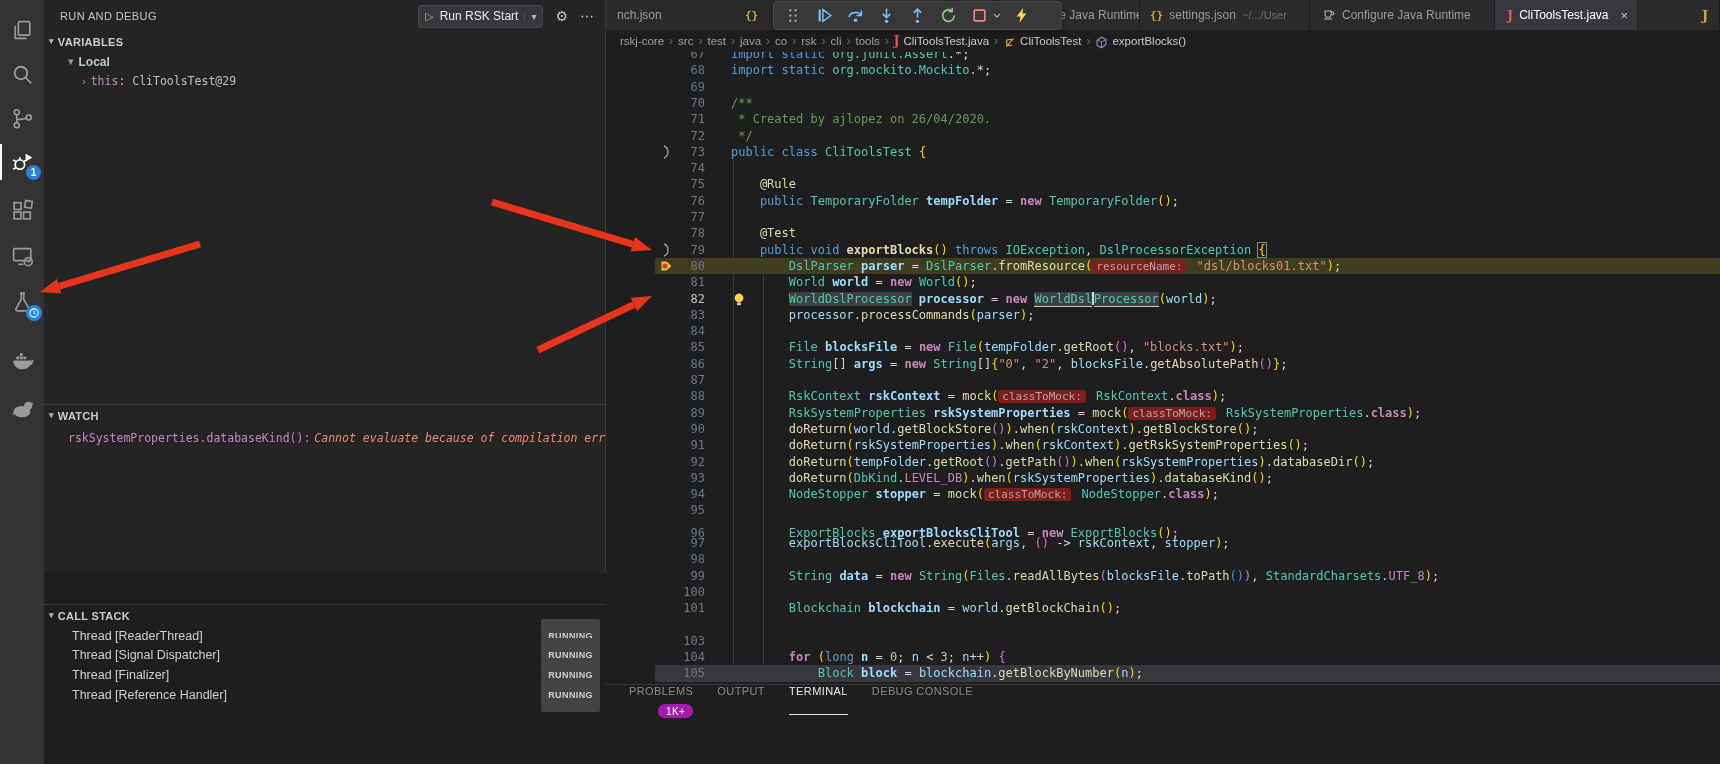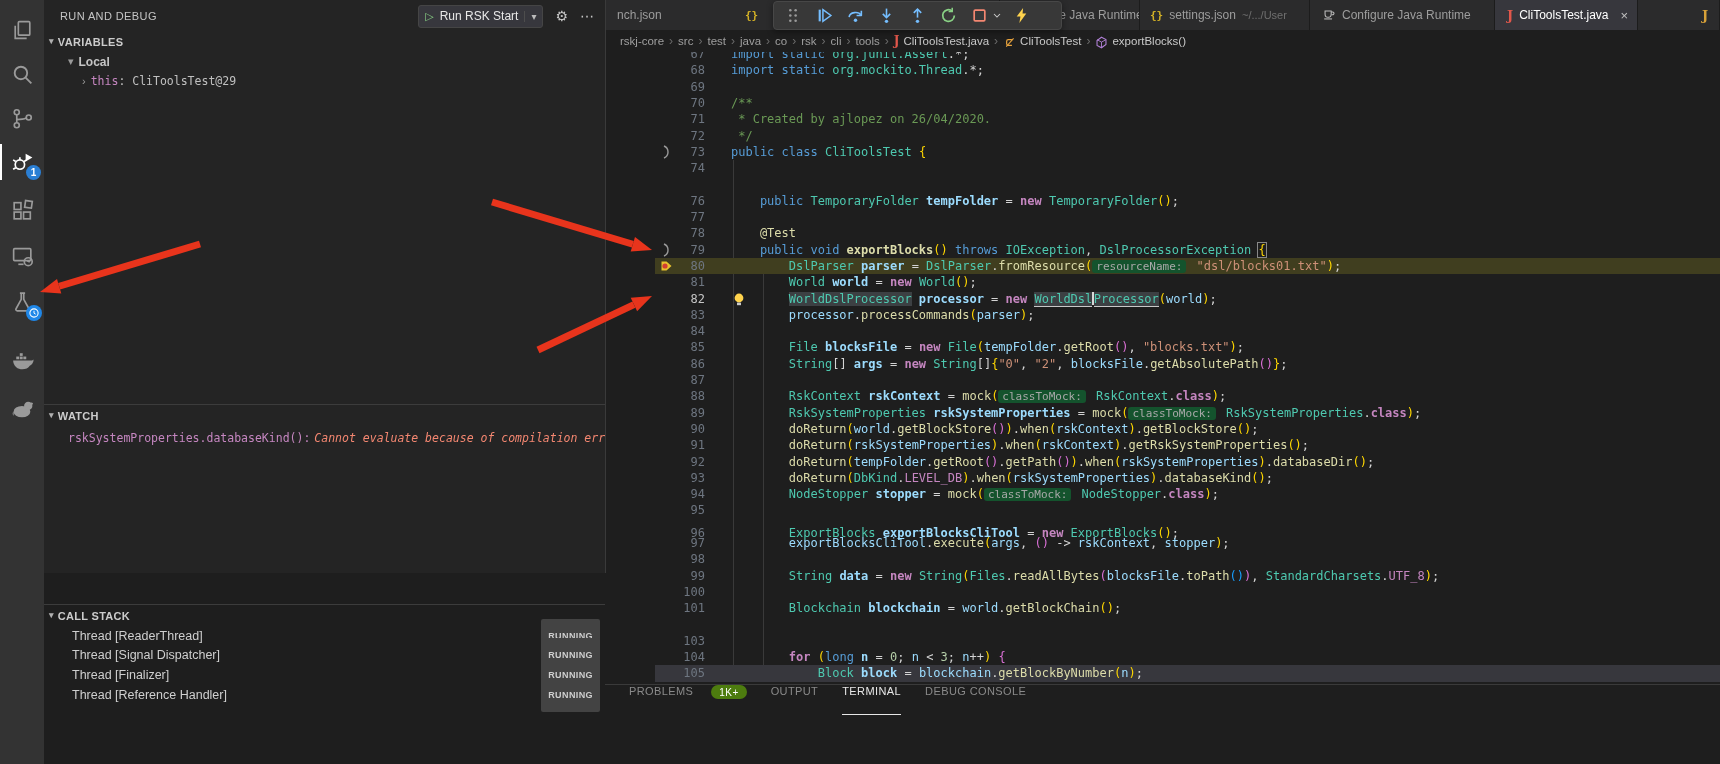--- a/index.html
+++ b/index.html
@@ -80,31 +80,31 @@
   .txt{position:absolute;left:126px;}
   .guide{position:absolute;width:1px;background:#3a3a3a;}
 
   .tk-k{color:#569cd6;} .tk-m{color:#c586c0;font-weight:bold;} .tk-t{color:#4ec9b0;}
   .tk-v{color:#9cdcfe;} .tk-vb{color:#9cdcfe;font-weight:700;}
   .tk-f{color:#dcdcaa;} .tk-fb{color:#dcdcaa;font-weight:700;}
   .tk-s{color:#ce9178;} .tk-c{color:#6a9955;} .tk-num{color:#b5cea8;}
   .tk-a{color:#dcdcaa;} .tk-o{color:#d4d4d4;} .tk-q{color:#c586c0;}
   .tk-p1{color:#ffd700;} .tk-p2{color:#da70d6;} .tk-p3{color:#179fff;}
   .tk-bb{color:#ffd700;outline:1px solid #888888;}
-  .tk-i{background:#14532d;color:#a8a8a8;border-radius:3px;padding:0 4px;font-size:11px;margin-right:3px;}
+  .tk-i{background:#7f1d1d;color:#a8a8a8;border-radius:3px;padding:0 4px;font-size:11px;margin-right:3px;}
   .tk-occ{background:#3c4043;}
   .tk-occu{background:#3c4043;border-bottom:1px solid #c8c8c8;}
   .caret{display:inline-block;width:1.5px;height:13px;background:#d7d7d7;vertical-align:-2px;}
 
   
   #panel{position:absolute;left:0;right:0;top:684px;height:80px;background:#1e1e1e;border-top:1px solid #3a3a3a;z-index:3;}
   #panel-tabs{display:flex;align-items:center;height:30px;padding-left:24px;gap:24px;}
-  .ptab{color:#8a8a8a;font-size:11px;letter-spacing:.4px;cursor:pointer;display:flex;align-items:flex-start;gap:18px;height:100%;box-sizing:border-box;}
+  .ptab{color:#8a8a8a;font-size:11px;letter-spacing:.4px;cursor:pointer;display:flex;align-items:flex-end;gap:7px;height:100%;box-sizing:border-box;flex-direction:column;}
   .ptab.active{color:#e7e7e7;border-bottom:1px solid #e7e7e7;}
-  .pbadge{background:#4d7c0f;color:#ffffff;font-size:10px;padding:1.5px 8px;border-radius:9px;}
+  .pbadge{background:#a21caf;color:#ffffff;font-size:10px;padding:1.5px 8px;border-radius:9px;}
 
   #arrows{position:absolute;left:0;top:0;width:1720px;height:764px;z-index:9;pointer-events:none;}
 </style>
 </head>
 <body>
 
 <div id="app">
 
   <nav id="activity-bar">
       <div class="act-item" style="top: 10px;">
@@ -240,29 +240,30 @@
           <span class="thread-badge">RUNNING</span>
         </div>
       </div>
   </aside>
 
   <main id="editor-area">
     <div id="code">
         <div class="guide" style="left: 127.5px; top: 160.1px; height: 521.6px;"></div>
         <div class="guide" style="left: 157.5px; top: 257.9px; height: 423.8px;"></div>
         <div class="cl" style="top: 46px;"><span class="lnum">67</span><span class="txt"><span class="tk-k">import</span><span class="tk-k"> static</span><span class="tk-t"> org.junit.Assert</span><span class="tk-o">.*;</span></span></div>
-        <div class="cl" style="top: 62.3px;"><span class="lnum">68</span><span class="txt"><span class="tk-k">import</span><span class="tk-k"> static</span><span class="tk-t"> org.mockito.Thread</span><span class="tk-o">.*;</span></span></div>
+        <div class="cl" style="top: 62.3px;"><span class="lnum">68</span><span class="txt"><span class="tk-k">import</span><span class="tk-k"> static</span><span class="tk-t"> org.mockito.Mockito</span><span class="tk-o">.*;</span></span></div>
         <div class="cl" style="top: 78.6px;"><span class="lnum">69</span><span class="txt"></span></div>
         <div class="cl" style="top: 94.9px;"><span class="lnum">70</span><span class="txt"><span class="tk-c">/**</span></span></div>
         <div class="cl" style="top: 111.2px;"><span class="lnum">71</span><span class="txt"><span class="tk-c"> * Created by ajlopez on 26/04/2020.</span></span></div>
         <div class="cl" style="top: 127.5px;"><span class="lnum">72</span><span class="txt"><span class="tk-c"> */</span></span></div>
         <div class="cl" style="top: 143.8px;"><span class="gicon"><svg viewBox="0 0 14 14">
               <path d="M4 1a6.5 6.5 0 0 1 0 12" fill="none" stroke="#999" stroke-width="1.4"></path>
             </svg></span><span class="lnum">73</span><span class="txt"><span class="tk-k">public</span><span class="tk-k"> class</span><span class="tk-t"> CliToolsTest</span><span class="tk-o"> </span><span class="tk-p1">{</span></span></div>
         <div class="cl" style="top: 160.1px;"><span class="lnum">74</span><span class="txt"></span></div>
+        <div class="cl" style="top: 176.4px;"><span class="lnum">75</span><span class="txt"><span class="tk-a">    @Rule</span></span></div>
         <div class="cl" style="top: 192.7px;"><span class="lnum">76</span><span class="txt"><span class="tk-k">    public</span><span class="tk-t"> TemporaryFolder</span><span class="tk-vb"> tempFolder</span><span class="tk-o"> = </span><span class="tk-m">new</span><span class="tk-t"> TemporaryFolder</span><span class="tk-p1">()</span><span class="tk-o">;</span></span></div>
         <div class="cl" style="top: 209px;"><span class="lnum">77</span><span class="txt"></span></div>
         <div class="cl" style="top: 225.3px;"><span class="lnum">78</span><span class="txt"><span class="tk-a">    @Test</span></span></div>
         <div class="cl" style="top: 241.6px;"><span class="gicon"><svg viewBox="0 0 14 14">
               <path d="M4 1a6.5 6.5 0 0 1 0 12" fill="none" stroke="#999" stroke-width="1.4"></path>
             </svg></span><span class="lnum">79</span><span class="txt"><span class="tk-k">    public</span><span class="tk-k"> void</span><span class="tk-fb"> exportBlocks</span><span class="tk-p1">()</span><span class="tk-k"> throws</span><span class="tk-t"> IOException</span><span class="tk-o">, </span><span class="tk-t">DslProcessorException</span><span class="tk-o"> </span><span class="tk-bb">{</span></span></div>
         <div class="cl" style="top: 257.9px;"><div class="band exec"></div><span class="gicon"><svg viewBox="0 0 14 14">
               <path d="M1.5 2.5h5l5 4.5-5 4.5h-5z" fill="#e8c22e"></path>
               <circle cx="5" cy="7" r="2.6" fill="#d23f31"></circle>
             </svg></span><span class="lnum">80</span><span class="txt"><span class="tk-o">        </span><span class="tk-t">DslParser</span><span class="tk-vb"> parser</span><span class="tk-o"> = </span><span class="tk-t">DslParser</span><span class="tk-o">.</span><span class="tk-f">fromResource</span><span class="tk-p1">(</span><span class="tk-i">resourceName:</span><span class="tk-s"> "dsl/blocks01.txt"</span><span class="tk-p1">)</span><span class="tk-o">;</span></span></div>

